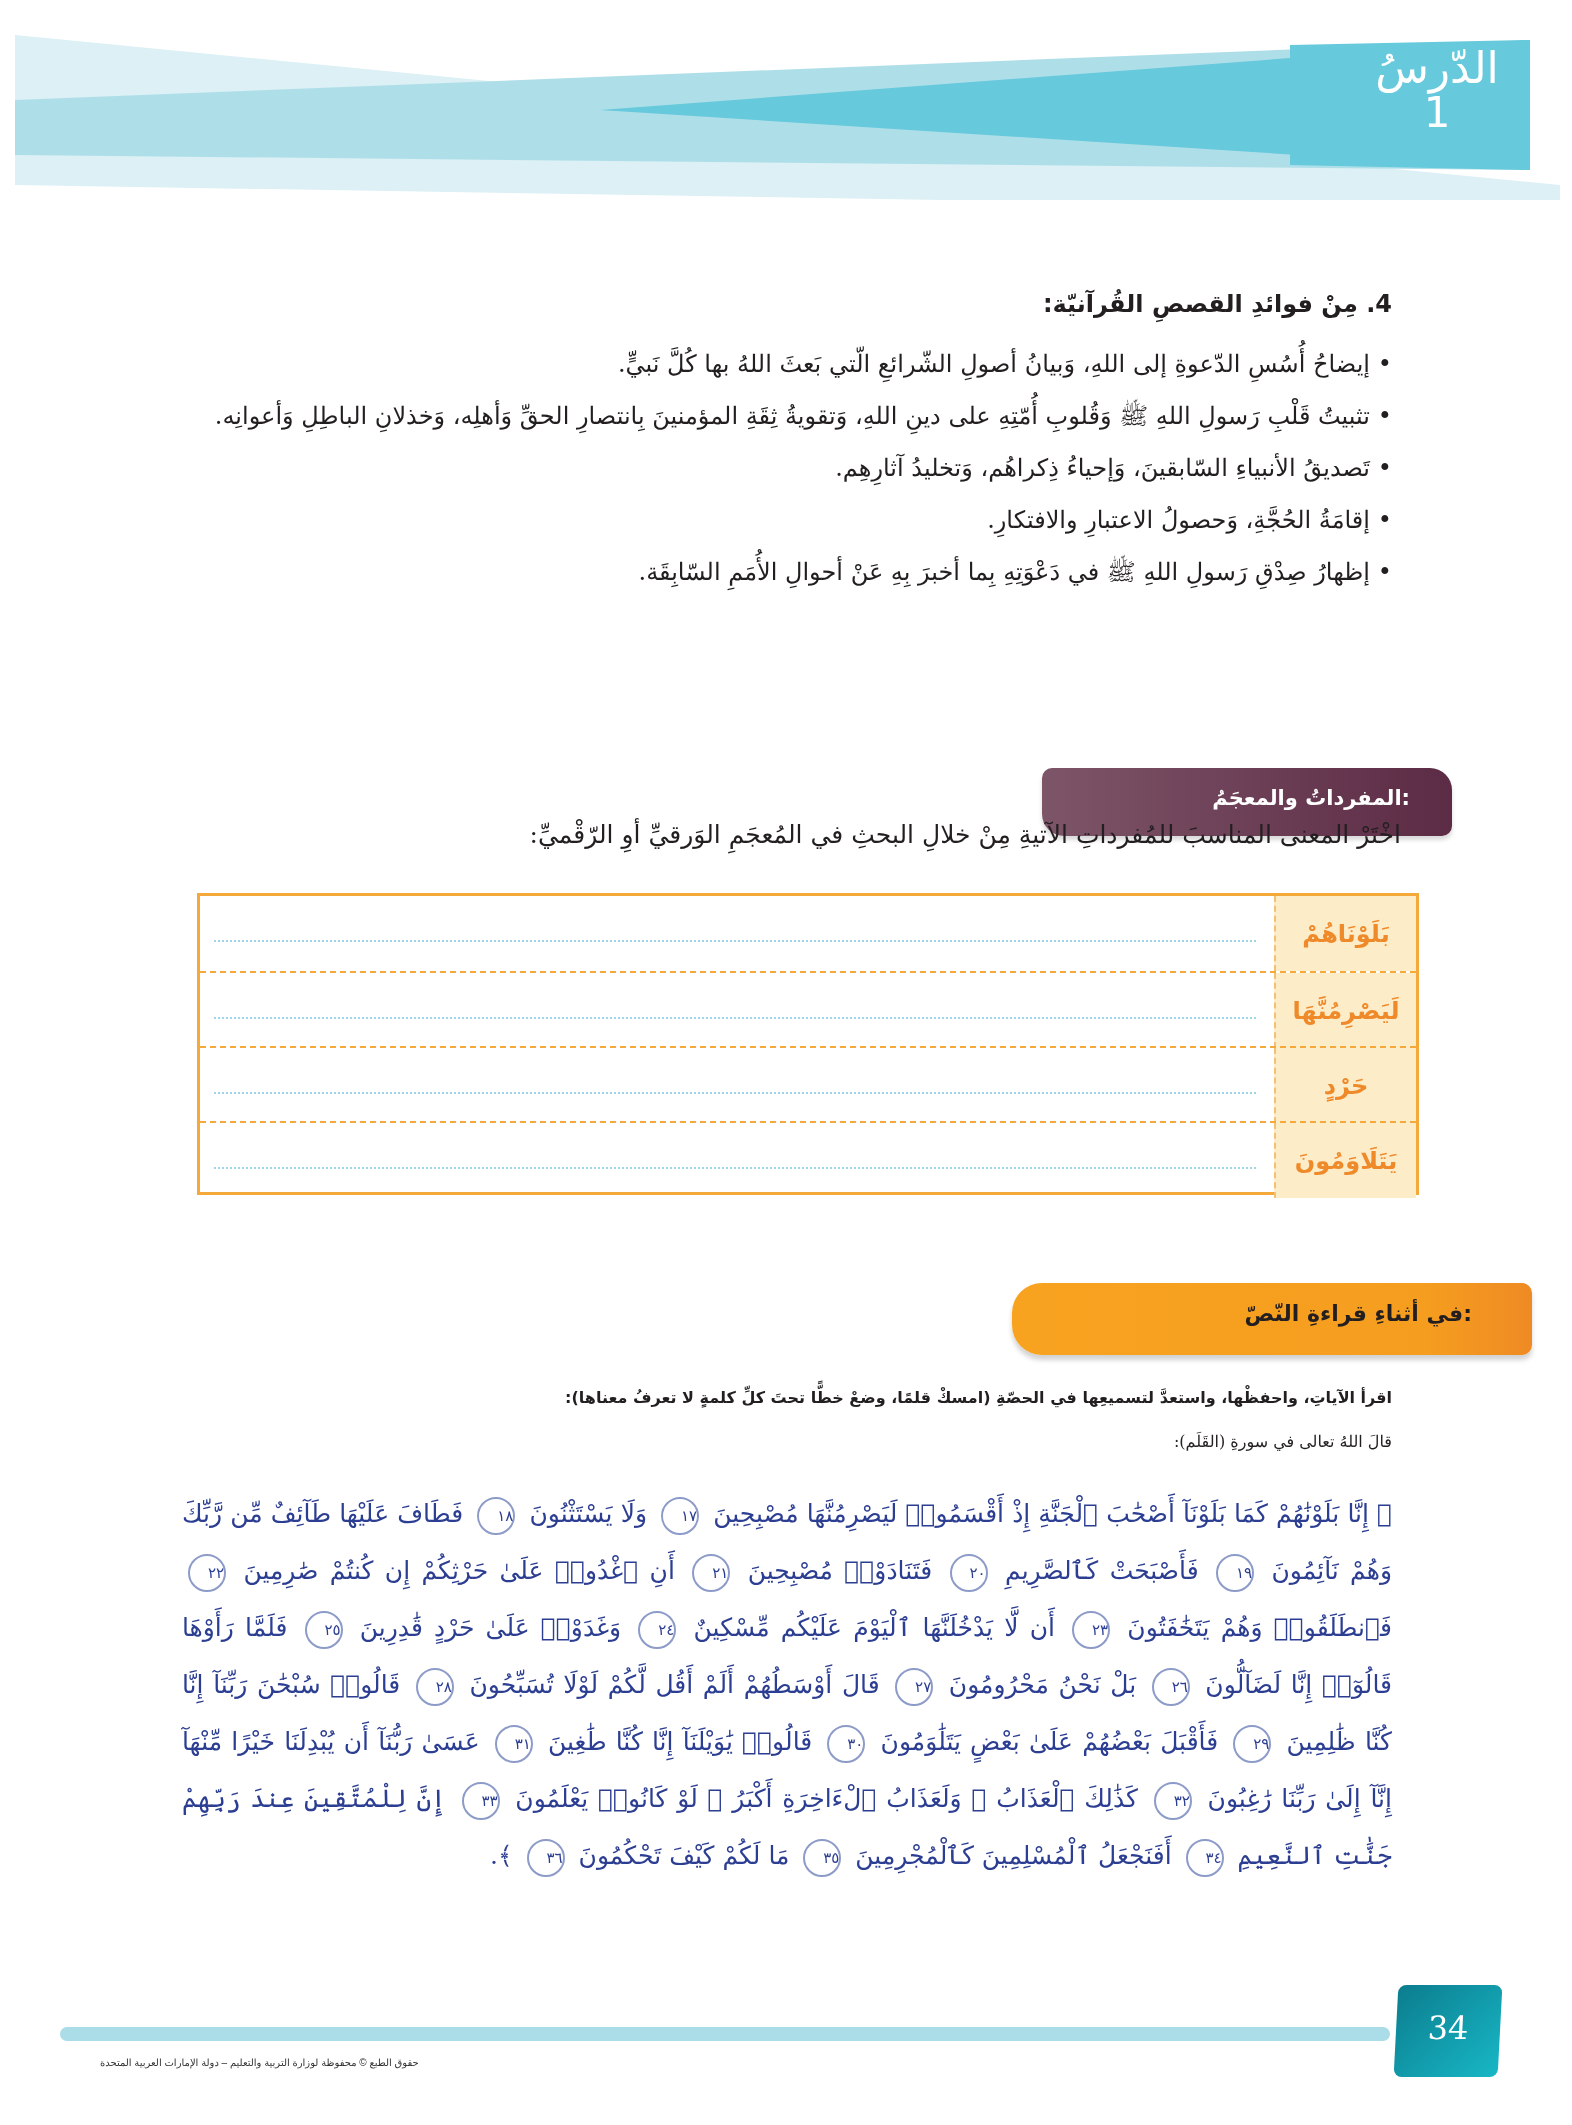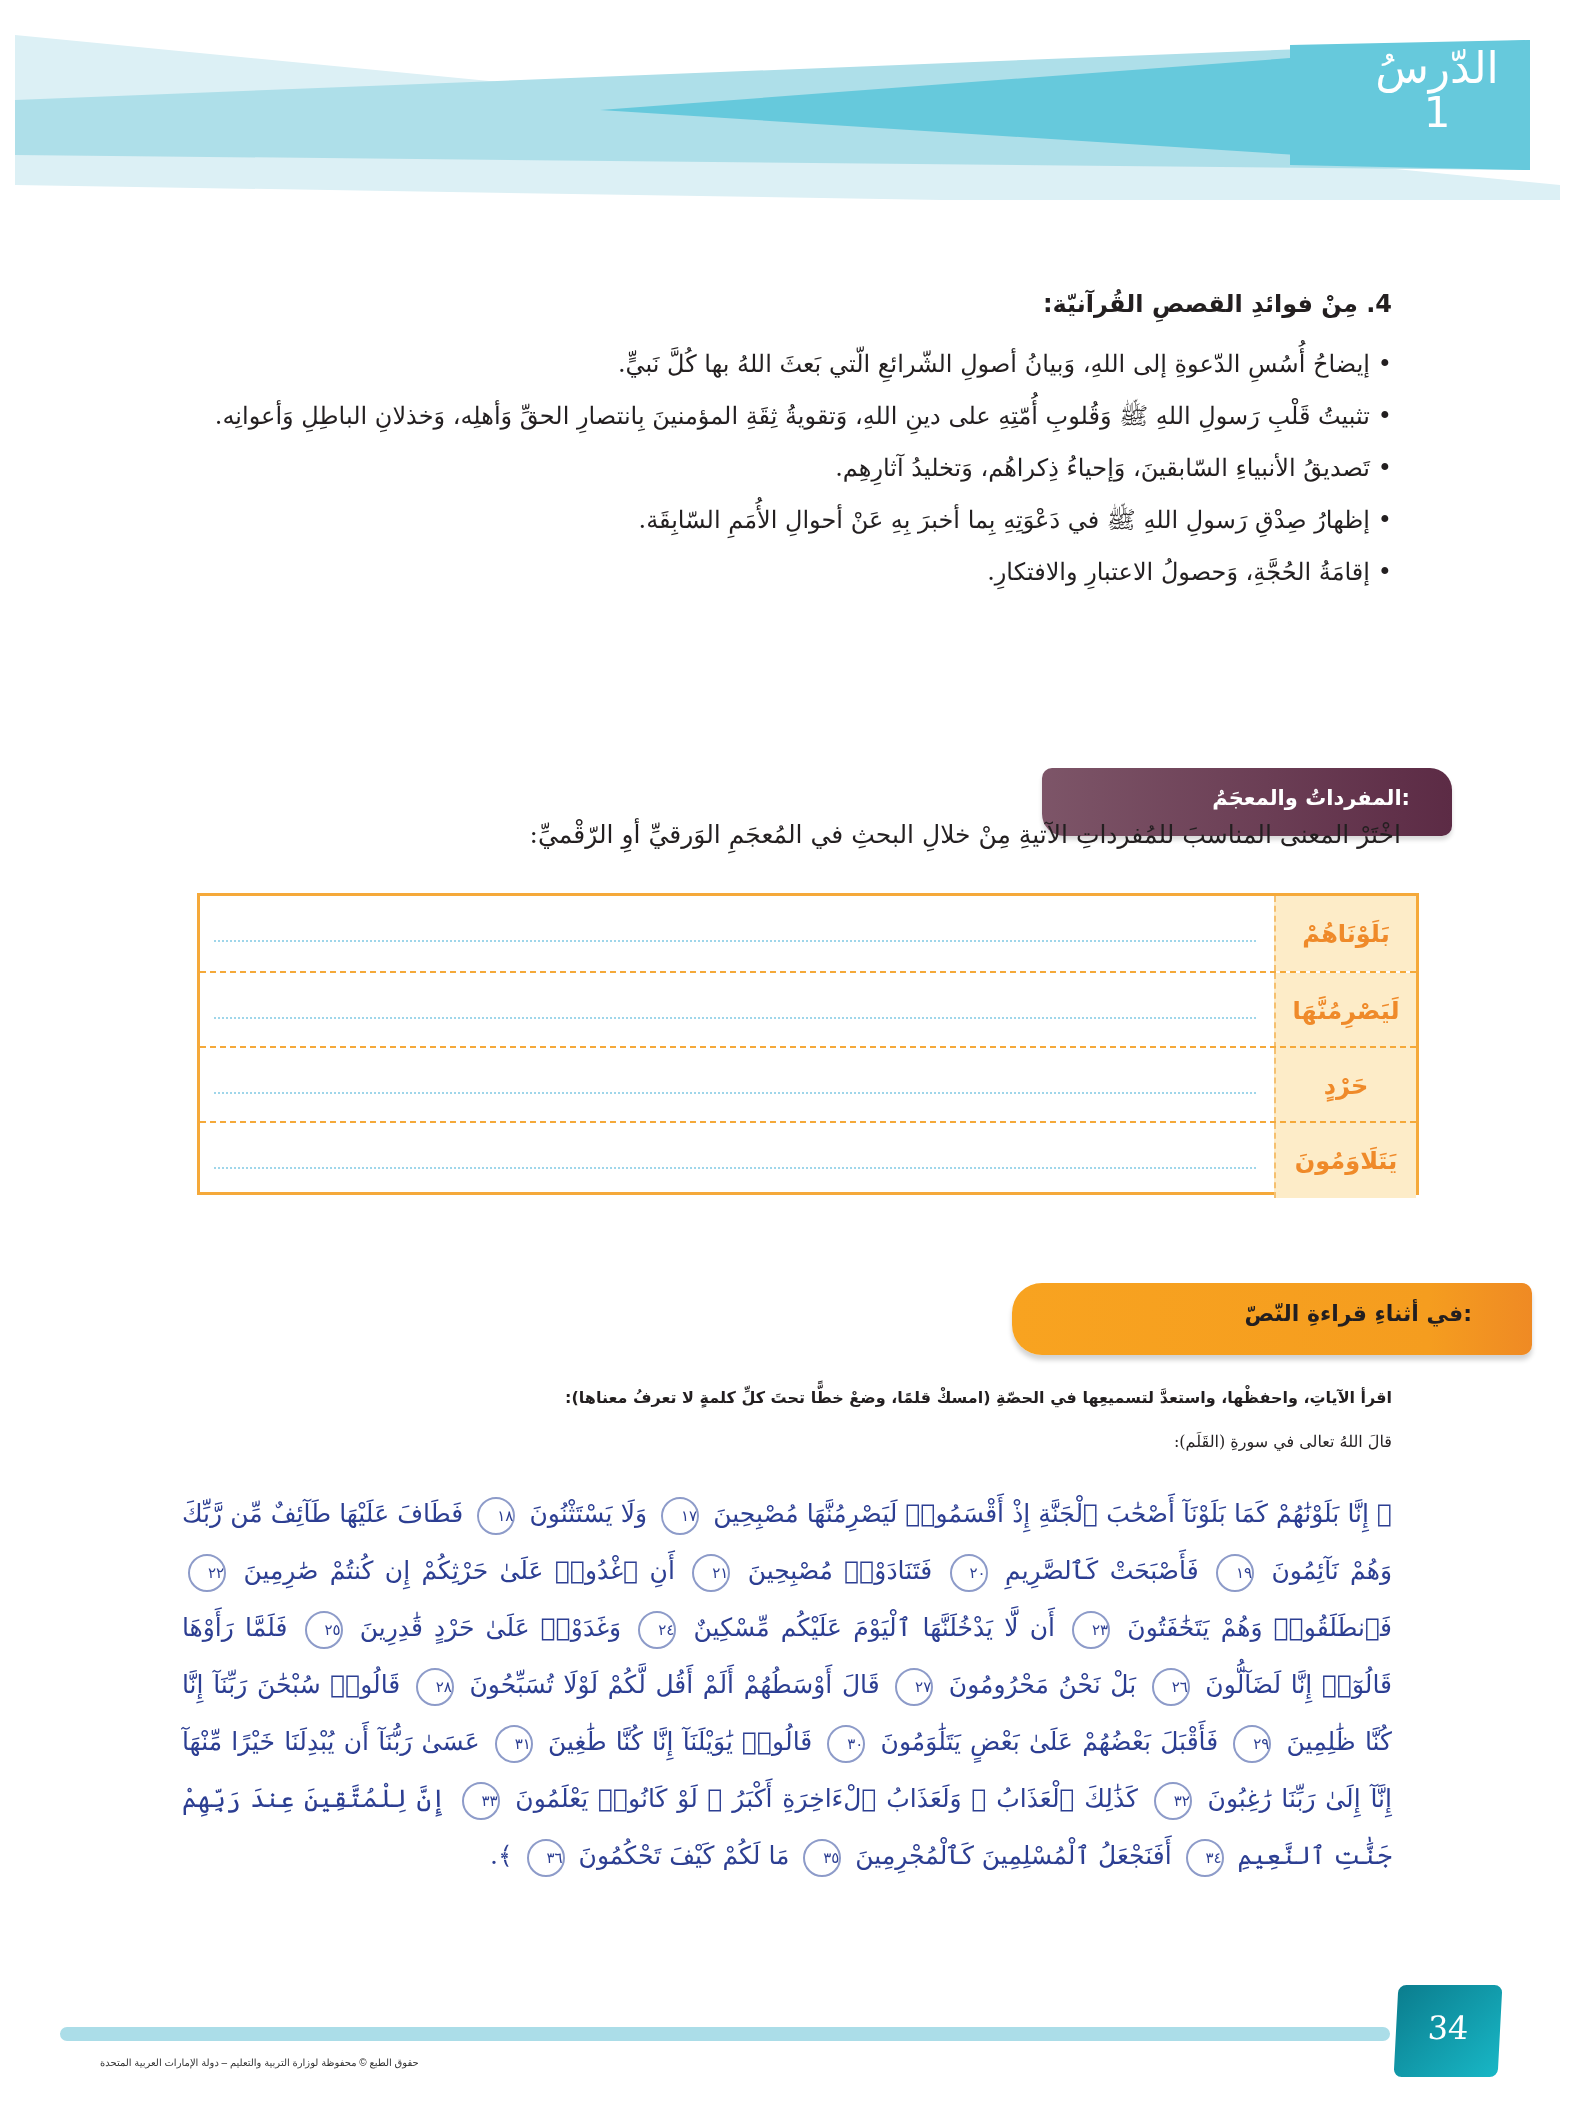--- a/index.html
+++ b/index.html
@@ -75,22 +75,22 @@
 <div class="lesson-title">
   <span class="t1">الدّرسُ</span>
   <span class="t2">1</span>
 </div>
 
 <div class="abs rtl sec4-heading">4. مِنْ فوائدِ القصصِ القُرآنيّة:</div>
 <ul class="abs rtl bullets">
   <li>إيضاحُ أُسُسِ الدّعوةِ إلى اللهِ، وَبيانُ أصولِ الشّرائعِ الّتي بَعثَ اللهُ بها كُلَّ نَبيٍّ.</li>
   <li>تثبيتُ قَلْبِ رَسولِ اللهِ ﷺ وَقُلوبِ أُمّتِهِ على دينِ اللهِ، وَتقويةُ ثِقَةِ المؤمنينَ بِانتصارِ الحقِّ وَأهلِه، وَخذلانِ الباطِلِ وَأعوانِه.</li>
   <li>تَصديقُ الأنبياءِ السّابقينَ، وَإحياءُ ذِكراهُم، وَتخليدُ آثارِهِم.</li>
+  <li>إقامَةُ الحُجَّةِ، وَحصولُ الاعتبارِ والافتكارِ.</li>
   <li>إظهارُ صِدْقِ رَسولِ اللهِ ﷺ في دَعْوَتِهِ بِما أخبرَ بِهِ عَنْ أحوالِ الأُمَمِ السّابِقَة.</li>
-  <li>إقامَةُ الحُجَّةِ، وَحصولُ الاعتبارِ والافتكارِ.</li>
 </ul>
 
 <div class="abs vocab-bar">
   <span>المفرداتُ والمعجَمُ:</span>
 </div>
 <div class="abs rtl vocab-instr">اخْتَرْ المعنى المناسبَ للمُفرداتِ الآتيةِ مِنْ خلالِ البحثِ في المُعجَمِ الوَرقيِّ أوِ الرّقْميِّ:</div>
 
 <div class="abs vocab-table">
   <div class="vt-row" style="top:0">
     <div class="vt-word">بَلَوْنَاهُمْ</div>

